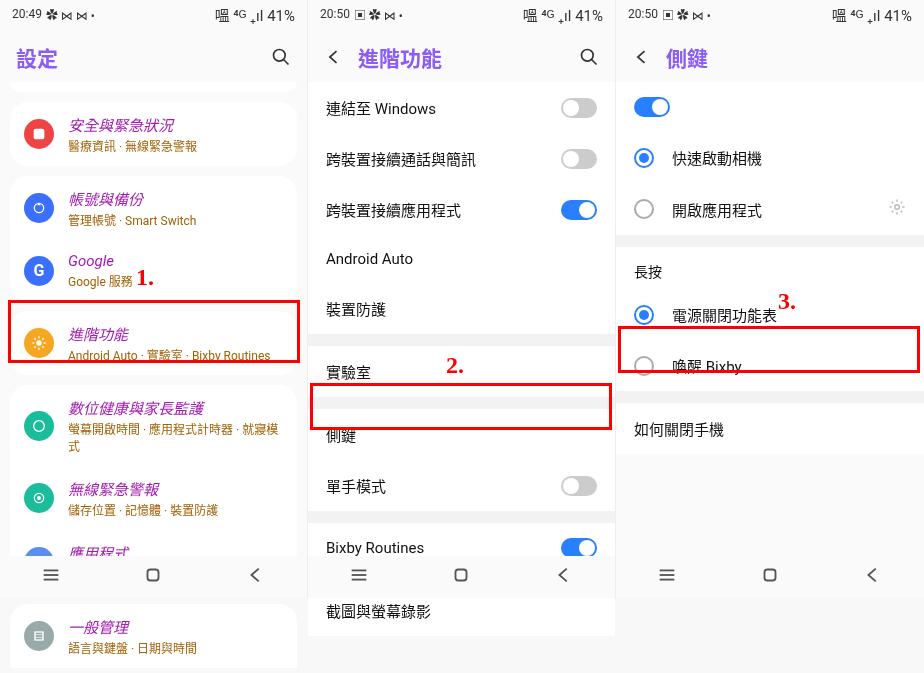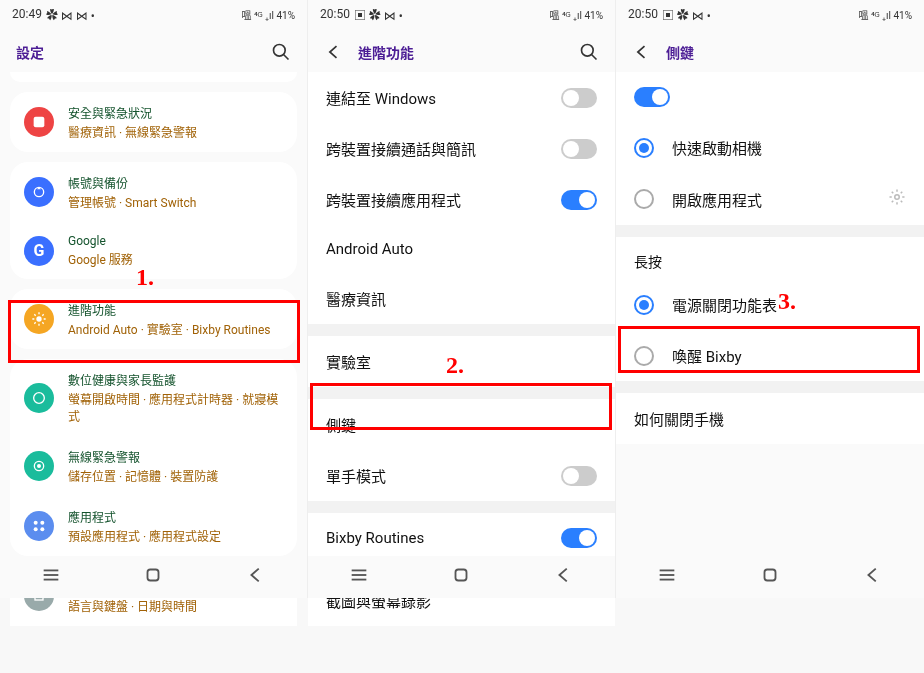--- a/index.html
+++ b/index.html
@@ -2,33 +2,33 @@
 <html><head>
 <meta charset="utf-8">
 <style>
   * { box-sizing: border-box; margin: 0; padding: 0; }
   body { font-family: -apple-system, "Segoe UI", Roboto, "Noto Sans CJK TC", sans-serif; background: #f8f8f8; width: 924px; height: 673px; overflow: hidden; }
   .container { display: flex; width: 924px; height: 673px; }
   .phone { width: 308px; height: 598px; background: #fafafa; position: relative; border-right: 1px solid #eee; }
   .phone:last-child { border-right: none; }
   .statusbar { height: 28px; display: flex; justify-content: space-between; align-items: center; padding: 0 12px; font-size: 12px; color: #333; }
   .sb-left { display: flex; gap: 4px; align-items: center; }
-  .sb-right { display: flex; gap: 4px; align-items: center; font-size: 10px; }
+  .sb-right { display: flex; gap: 4px; align-items: center; font-size: 15px; }
   .header { display: flex; align-items: center; padding: 14px 16px 10px 16px; }
-  .header .title { font-size: 14px; font-weight: 600; color: #4c1d95; flex: 1; }
+  .header .title { font-size: 21px; font-weight: 600; color: #8b5cf6; flex: 1; }
   .header .back { margin-right: 14px; }
   .header .search { margin-left: auto; }
   .icon-svg { width: 20px; height: 20px; display: block; }
   .card { background: #fff; border-radius: 18px; margin: 0 10px 10px 10px; overflow: hidden; }
   .card.cut-top { border-top-left-radius: 0; border-top-right-radius: 0; }
   .card.cut-bot { border-bottom-left-radius: 0; border-bottom-right-radius: 0; }
   .row { display: flex; align-items: center; padding: 12px 14px; position: relative; }
   .row .circle { width: 30px; height: 30px; border-radius: 50%; margin-right: 14px; display: flex; align-items: center; justify-content: center; flex-shrink: 0; }
   .row .txt { flex: 1; }
-  .row .label { font-size: 12px; color: #14532d; }
+  .row .label { font-size: 15px; color: #a21caf; font-style: italic; }
   .row .sub { font-size: 12px; color: #a16207; margin-top: 2px; }
   .switch { width: 36px; height: 20px; border-radius: 10px; background: #ccc; position: relative; }
   .switch::after { content: ""; position: absolute; width: 16px; height: 16px; border-radius: 50%; background: #fff; top: 2px; left: 2px; }
   .switch.on { background: #2a7fff; }
   .switch.on::after { left: 18px; }
   .radio { width: 20px; height: 20px; border-radius: 50%; border: 2px solid #aaa; position: relative; flex-shrink: 0; margin-right: 18px; }
   .radio.on { border-color: #2a7fff; }
   .radio.on::after { content: ""; position: absolute; width: 10px; height: 10px; background: #2a7fff; border-radius: 50%; top: 3px; left: 3px; }
   .sect-label { font-size: 14px; color: #111; padding: 14px 18px 8px 18px; }
   .hl { position: absolute; border: 3px solid red; pointer-events: none; }
@@ -229,21 +229,21 @@
           <div class="switch"></div>
         </div>
     <div class="lrow">
           <span class="label">跨裝置接續應用程式</span>
           <div class="switch on"></div>
         </div>
     <div class="lrow">
           <span class="label">Android Auto</span>
         </div>
     <div class="lrow">
-          <span class="label">醫療資訊</span>
+          <span class="label">裝置防護</span>
         </div>
     <div class="group-gap"></div>
     <div class="lrow">
           <span class="label">實驗室</span>
         </div>
     <div class="group-gap"></div>
     <div class="lrow">
           <span class="label">側鍵</span>
         </div>
     <div class="lrow">

